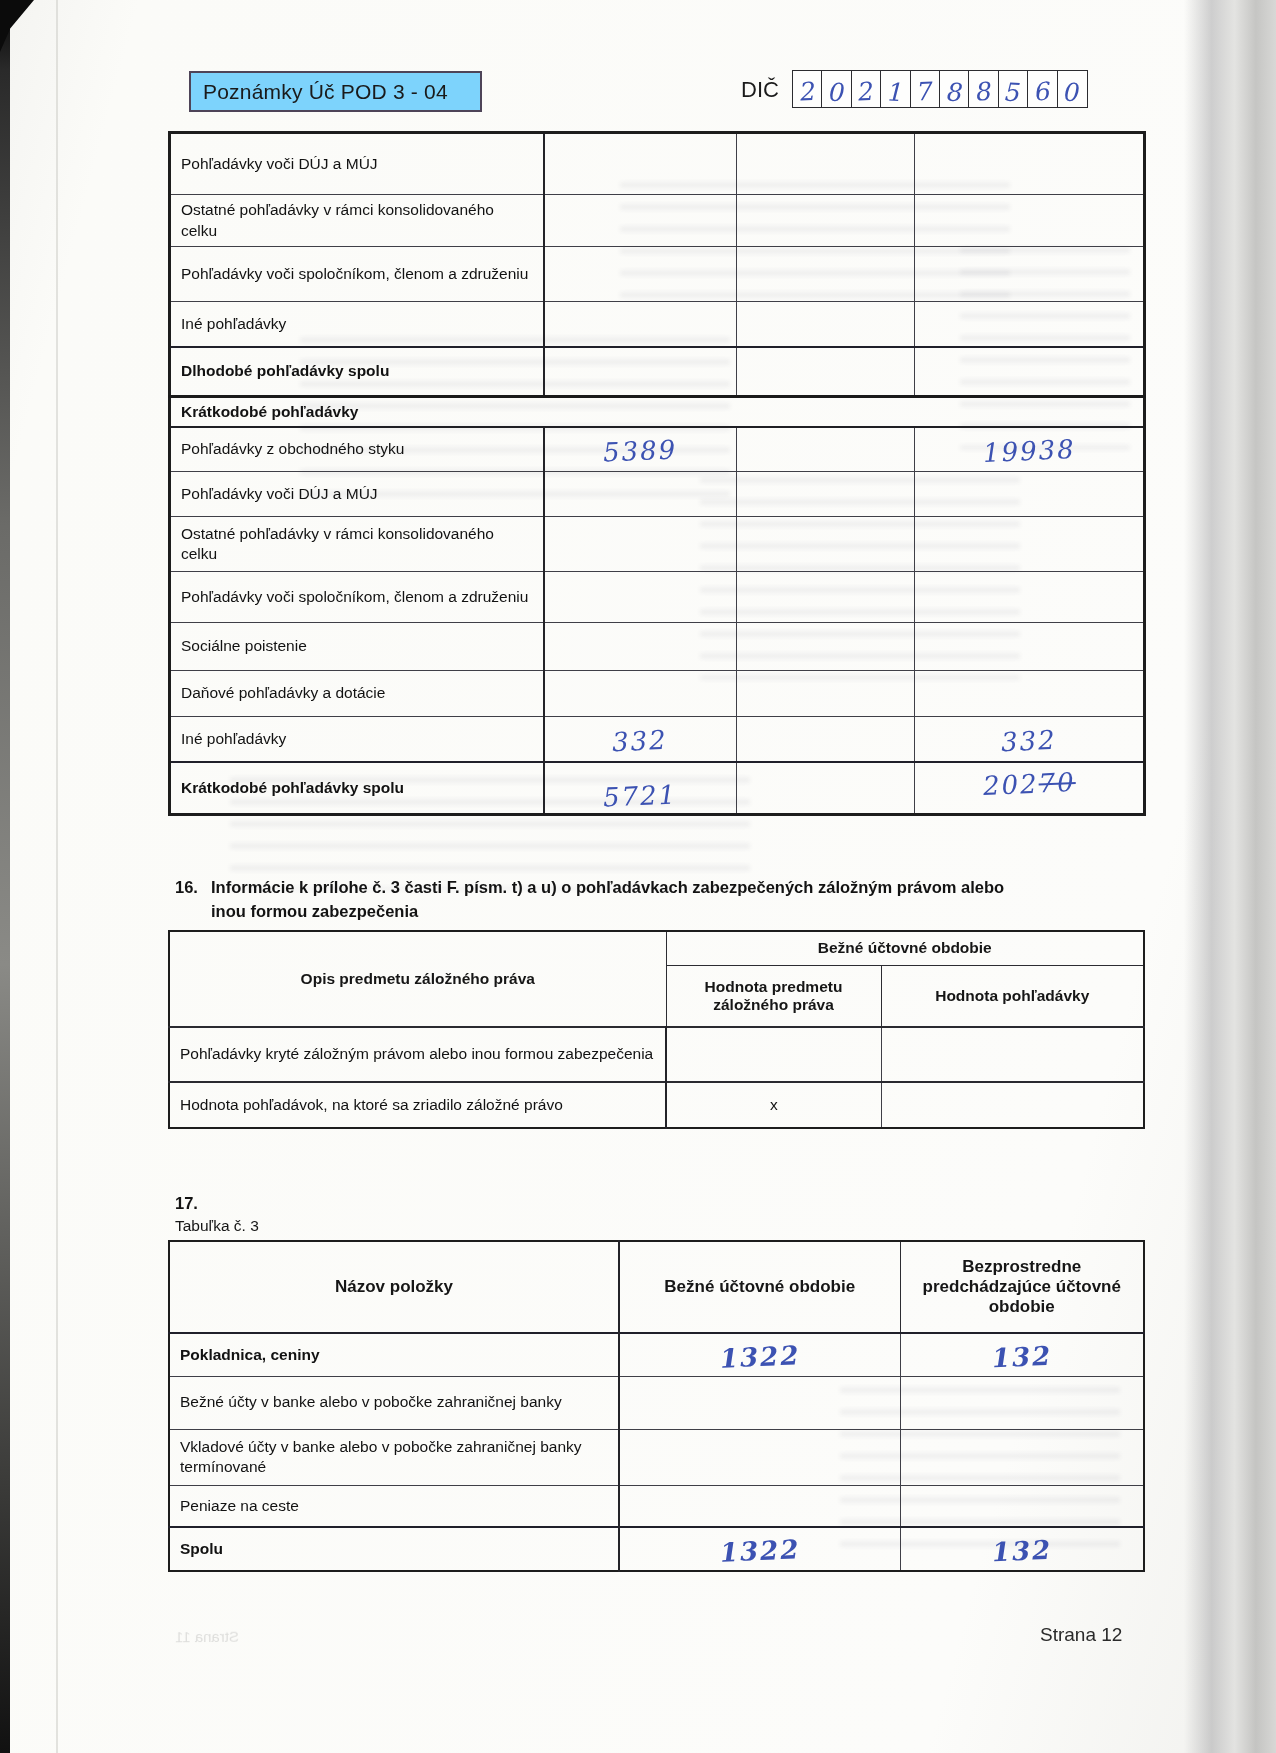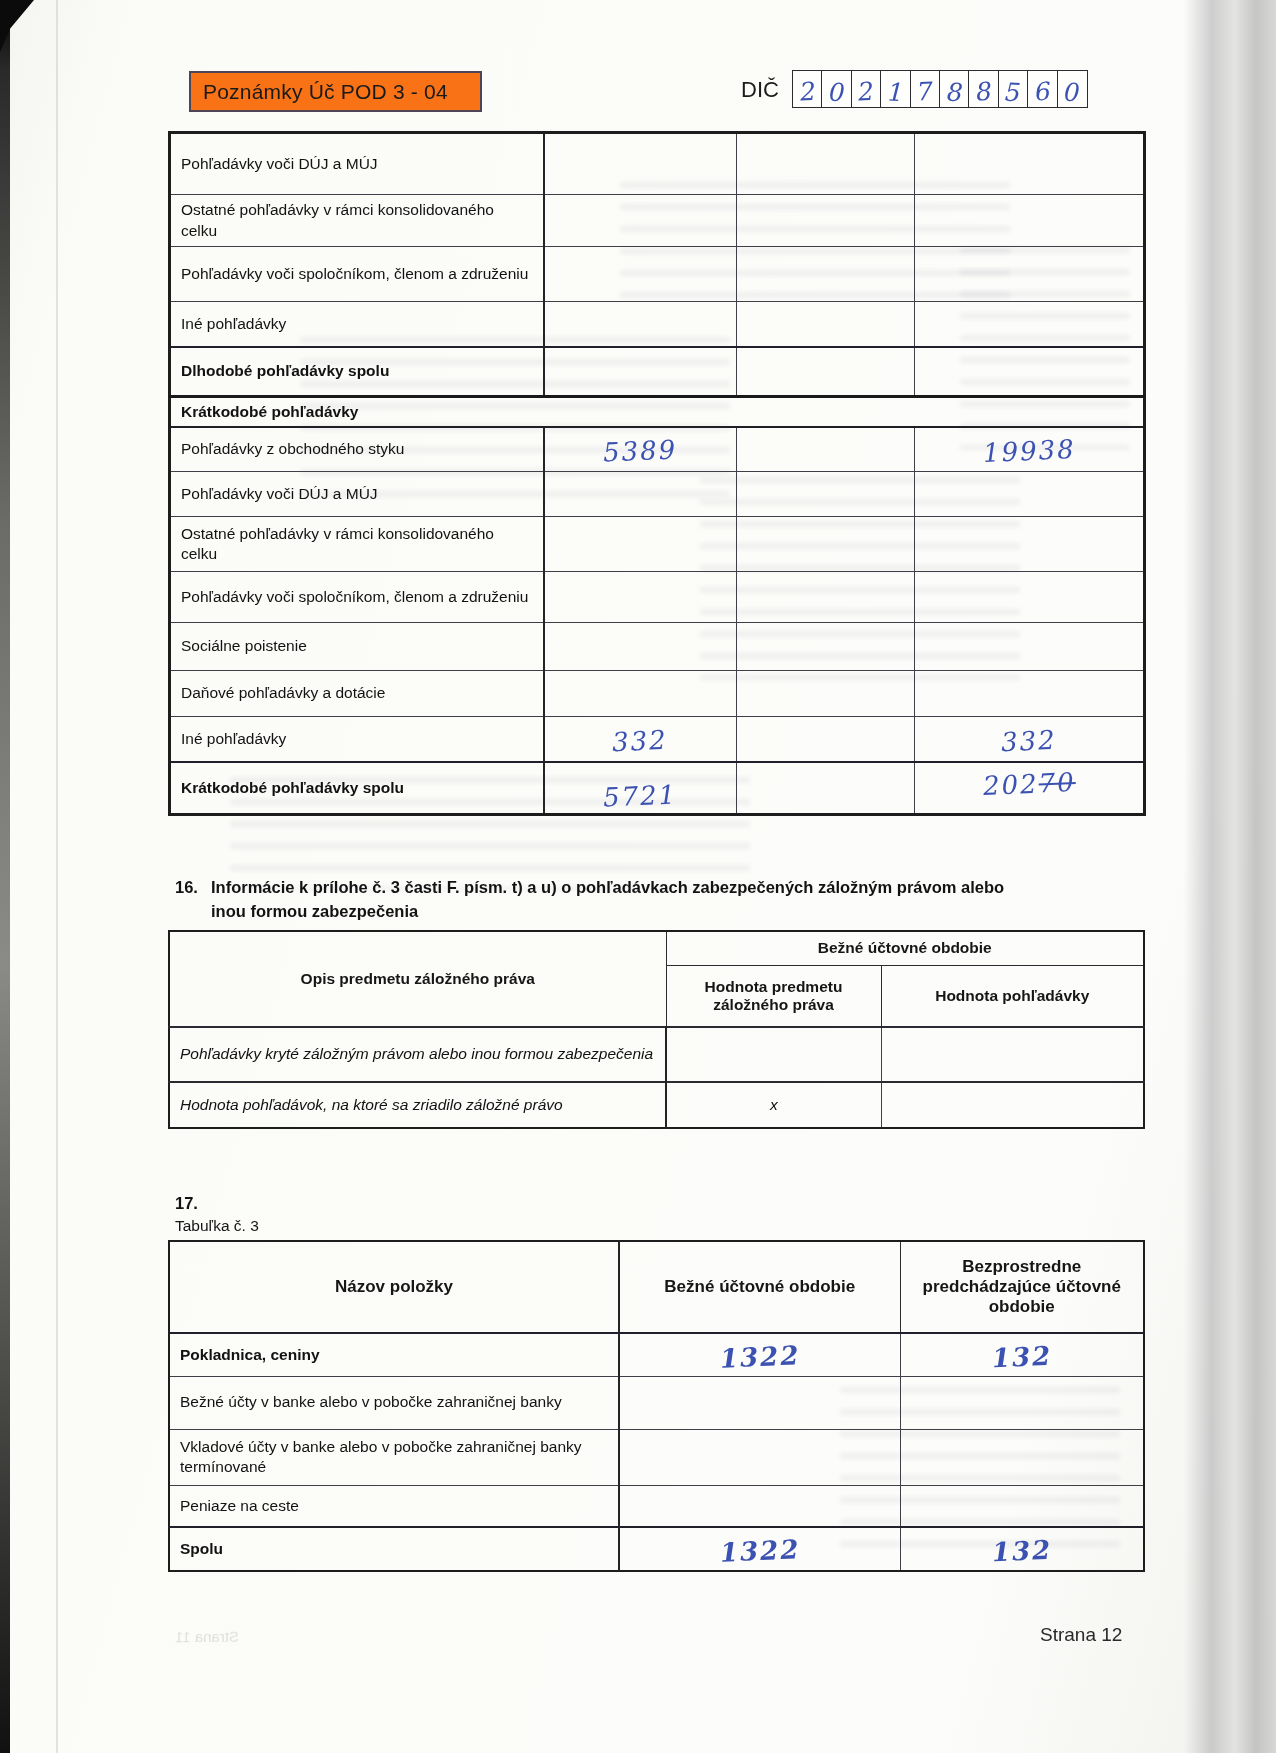--- a/index.html
+++ b/index.html
@@ -35,21 +35,21 @@
     filter: blur(2px);
   }
   .ghost-mirror {
     position:absolute; transform: scaleX(-1) rotate(.5deg);
     color:#777; opacity:.22; filter: blur(.7px); font-size:15px;
   }
 
   
   .form-title-box {
     position:absolute; left:189px; top:71px; width:293px; height:41px;
-    border:2px solid #4e4458; background:#f97316;
+    border:2px solid #4e4458; background:#7dd3fc;
     display:flex; align-items:center; padding-left:12px;
     font-size:21px; letter-spacing:.2px; color:#1a1a1a;
   }
   .dic-label { position:absolute; left:741px; top:77px; font-size:22px; color:#1b1b1b; }
   .dic-grid { position:absolute; left:792px; top:70px; display:flex; }
   .dic-cell {
     width:31px; height:38px; border:1.6px solid #2c2c30; margin-left:-1.6px;
     display:flex; align-items:center; justify-content:center; background:#fefefd;
   }
   .dic-cell:first-child { margin-left:0; }
@@ -81,21 +81,21 @@
   .t1 tr.hvy td { border-top:2.6px solid #20202a; }
   .t1 tr:nth-child(2) td { border-top-color:#5d4658; }
   .t1 tr:nth-child(4) td { border-top-color:#6d5244; }
   .t1 tr:nth-child(8) td { border-top-color:#35646e; }
   .t1 tr:nth-child(11) td { border-top-color:#31567e; }
   .t1 tr:nth-child(13) td { border-top-color:#5a4a66; }
 
   .t16 { left:168px; top:930px; width:975px; border:2.8px solid #1d1d1d; }
   .t16 td:first-child { border-right:2.2px solid #232328; }
   .t16 th { border:1.6px solid #2c2c32; font-size:15.5px; padding:3px 8px; vertical-align:middle; }
-  .t16 tr.datarow td { border-top:2px solid #2a2a30;font-style:italic; }
+  .t16 tr.datarow td { border-top:2px solid #2a2a30; }
 
   .t17 { left:168px; top:1240px; width:975px; border:2.8px solid #1d1d1d; }
   .t17 td:first-child, .t17 th:first-child { border-right:2.2px solid #232328; }
   .t17 th { border:1.6px solid #2c2c32; font-size:17px; padding:3px 10px; vertical-align:middle; }
   .t17 tr.hvy td { border-top:2.4px solid #20202a;font-weight:bold; }
 
   .section-heading {
     position:absolute; left:175px; width:858px;
     font-size:16.5px; font-weight:bold; line-height:1.45; color:#131313;
     display:flex;

